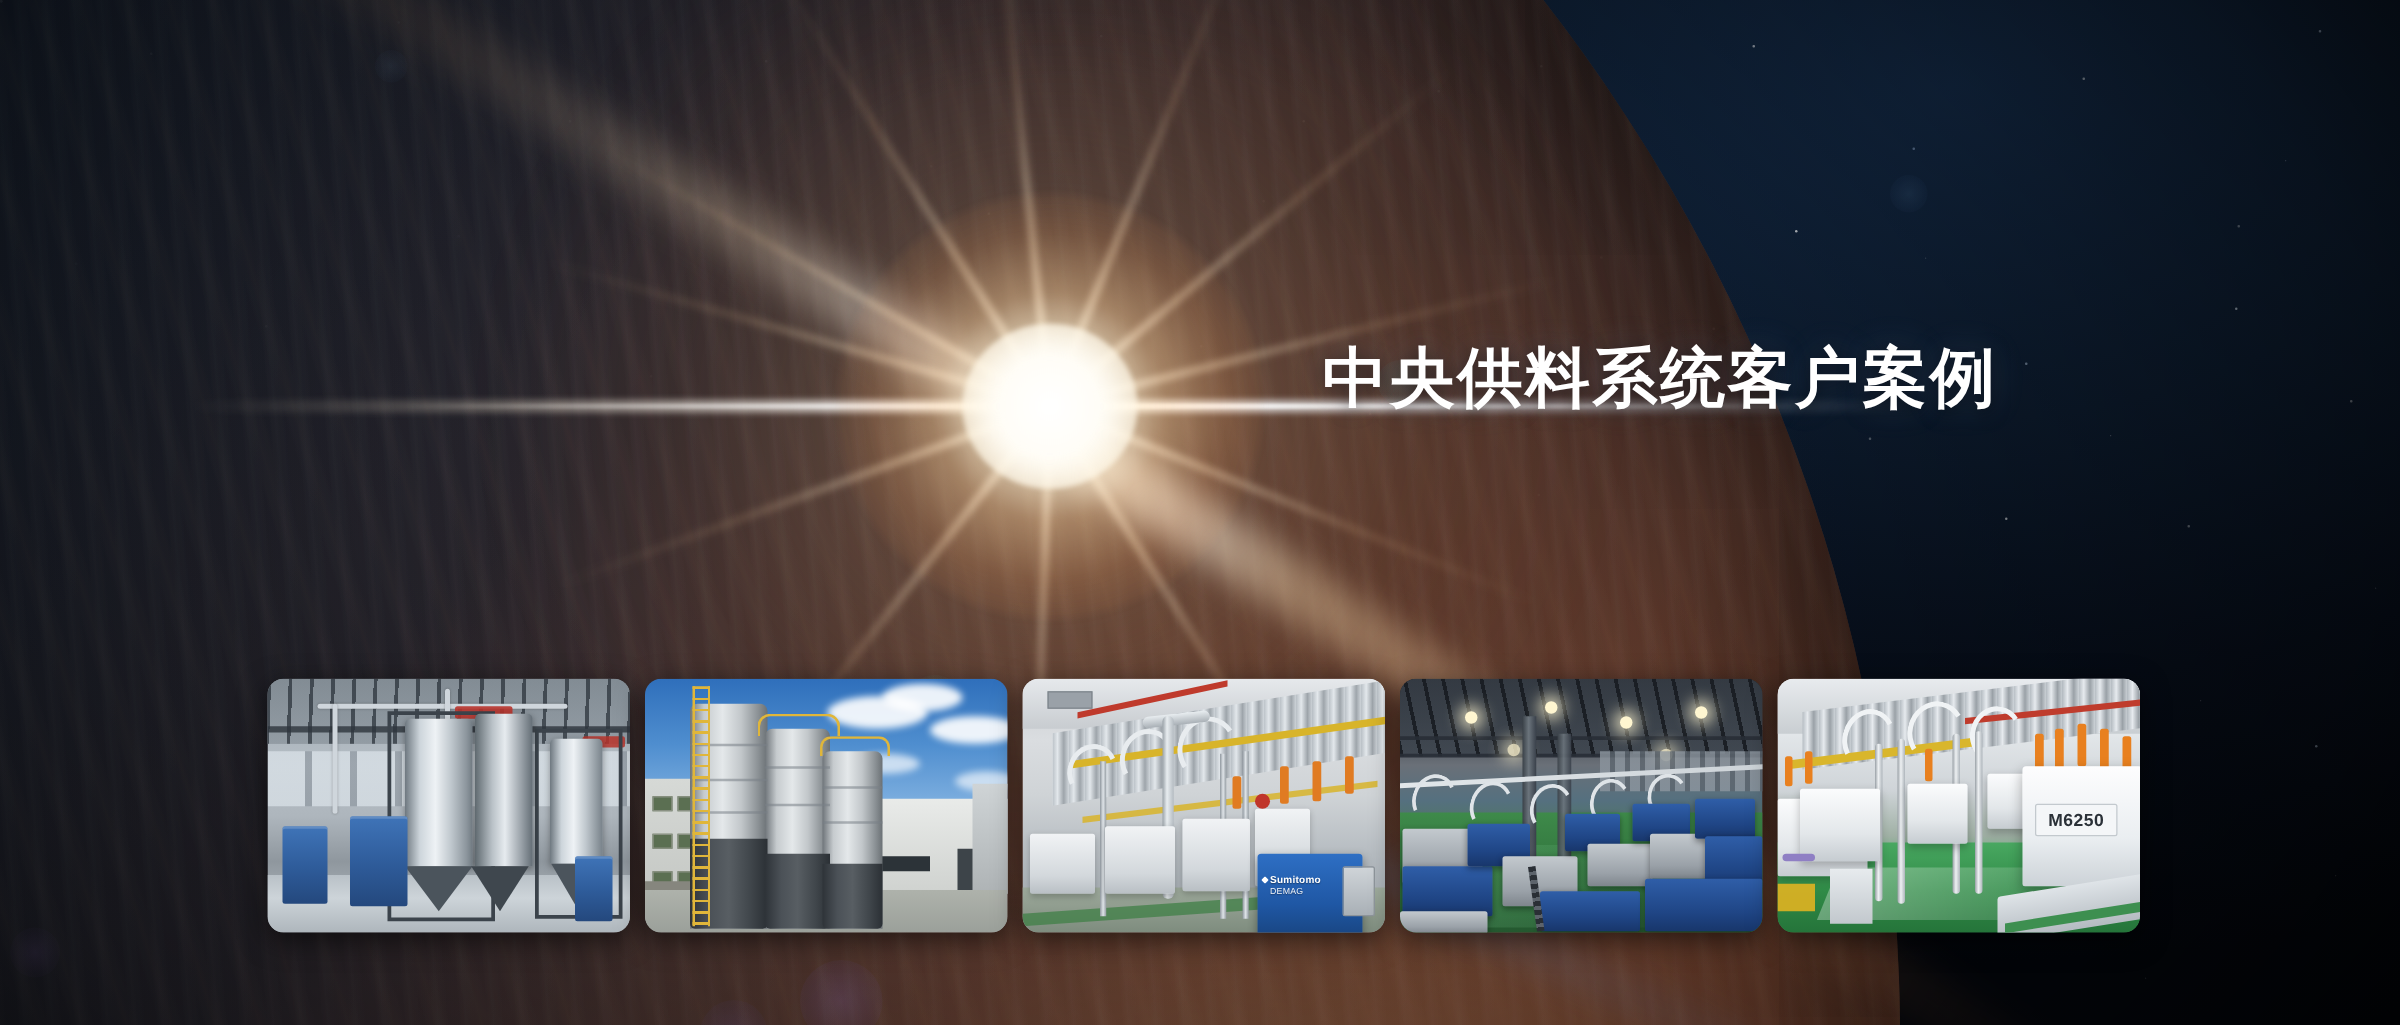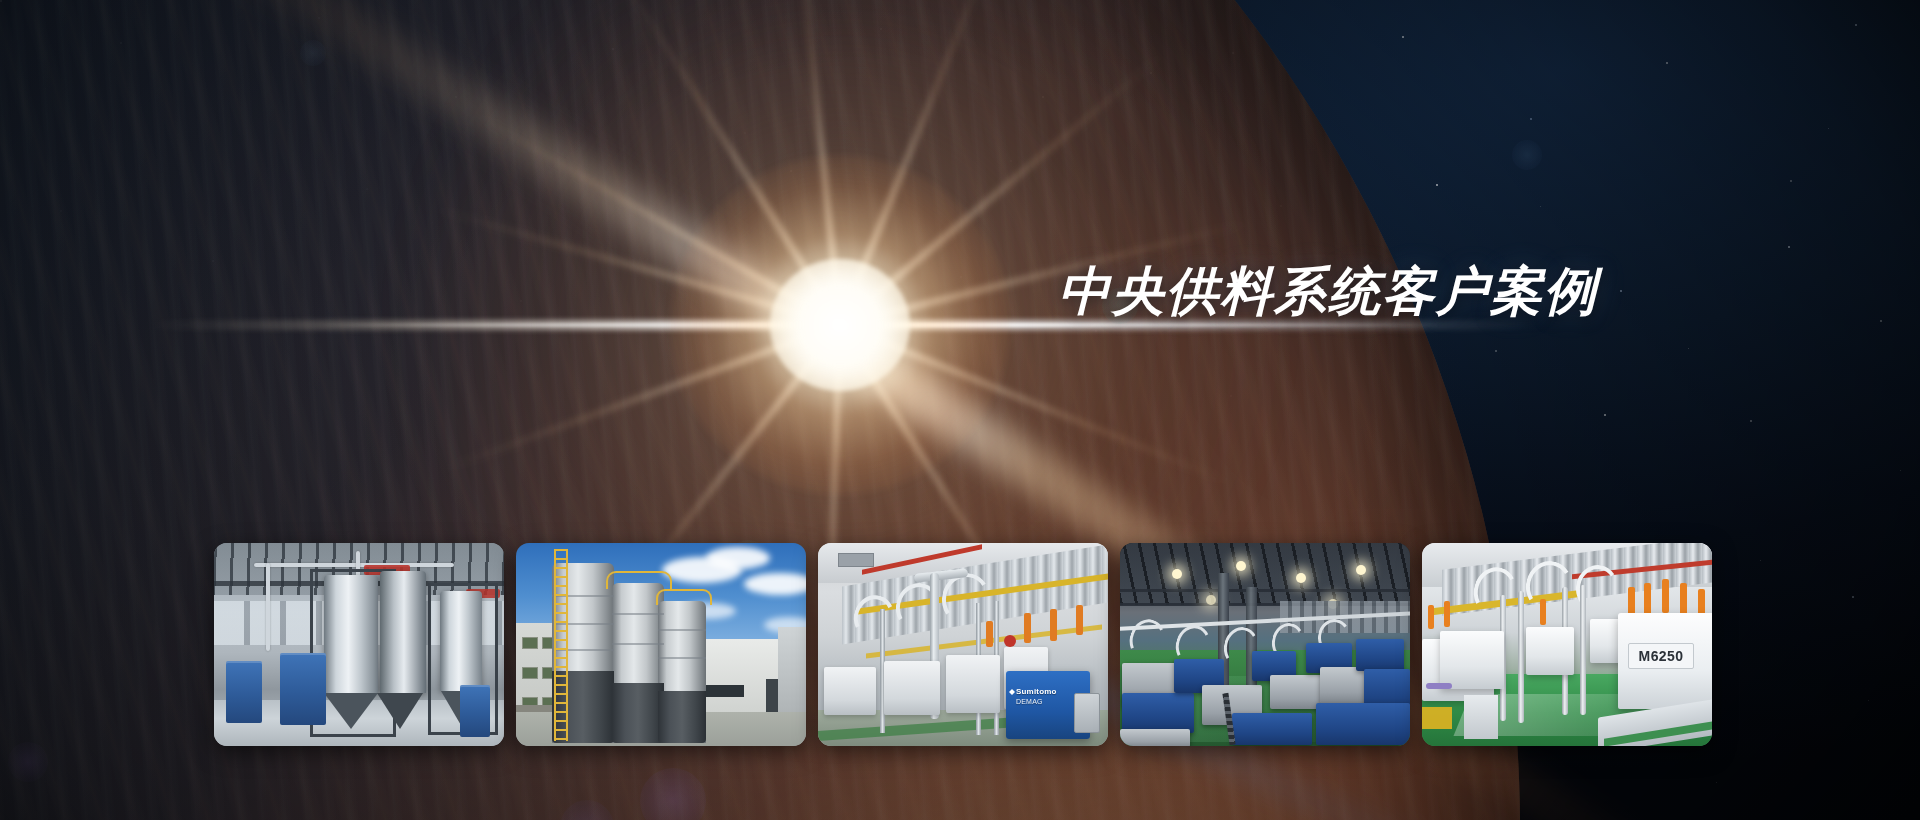--- a/index.html
+++ b/index.html
@@ -212,23 +212,22 @@
     width:720px; height:26px;
     transform-origin:0 50%;
     transform:rotate(26deg);
     background:linear-gradient(90deg, rgba(110,170,255,.22) 0%, rgba(90,150,235,.10) 45%, rgba(70,120,200,0) 100%);
     filter:blur(13px);
   }
 
   
   .copy{
     position:absolute;
-    left:1058px; top:260px;
+    left:1058px; top:272px;
     width:720px;
-    font-style:italic;
   }
   .headline{
     font-size:52px;
     line-height:62px;
     font-weight:bold;
     color:#ffffff;
     letter-spacing:2px;
     white-space:nowrap;
     text-shadow:0 2px 14px rgba(0,0,0,.55), 0 0 28px rgba(150,190,255,.20);
   }
@@ -433,21 +432,21 @@
   .t3 .pl3{ left:176px; top:58px; height:134px; }
   .t3 .mach{
     position:absolute; background:linear-gradient(180deg,#f1f3f5,#d3d8dc 70%,#b9bfc4);
     border-radius:2px; box-shadow:0 2px 5px rgba(0,0,0,.22);
   }
   .t3 .m1{ left:6px; top:124px; width:52px; height:48px; }
   .t3 .m2{ left:66px; top:118px; width:56px; height:54px; }
   .t3 .m3{ left:128px; top:112px; width:54px; height:58px; }
   .t3 .m4{ left:186px; top:104px; width:44px; height:62px; }
   .t3 .demag{
-    position:absolute; left:188px; top:128px; width:84px; height:68px;
+    position:absolute; left:188px; top:140px; width:84px; height:68px;
     background:linear-gradient(180deg,#2e6fc4,#1f57a4 60%,#18447f);
     border-radius:3px;
     box-shadow:0 3px 8px rgba(0,0,0,.35);
     padding-left:44px;
   }
   .t3 .demag .brand{
     position:absolute; left:10px; top:16px; color:#fff;
     font-size:8px; line-height:10px; letter-spacing:.2px; font-weight:bold;
     text-shadow:0 1px 1px rgba(0,0,0,.4);
   }

